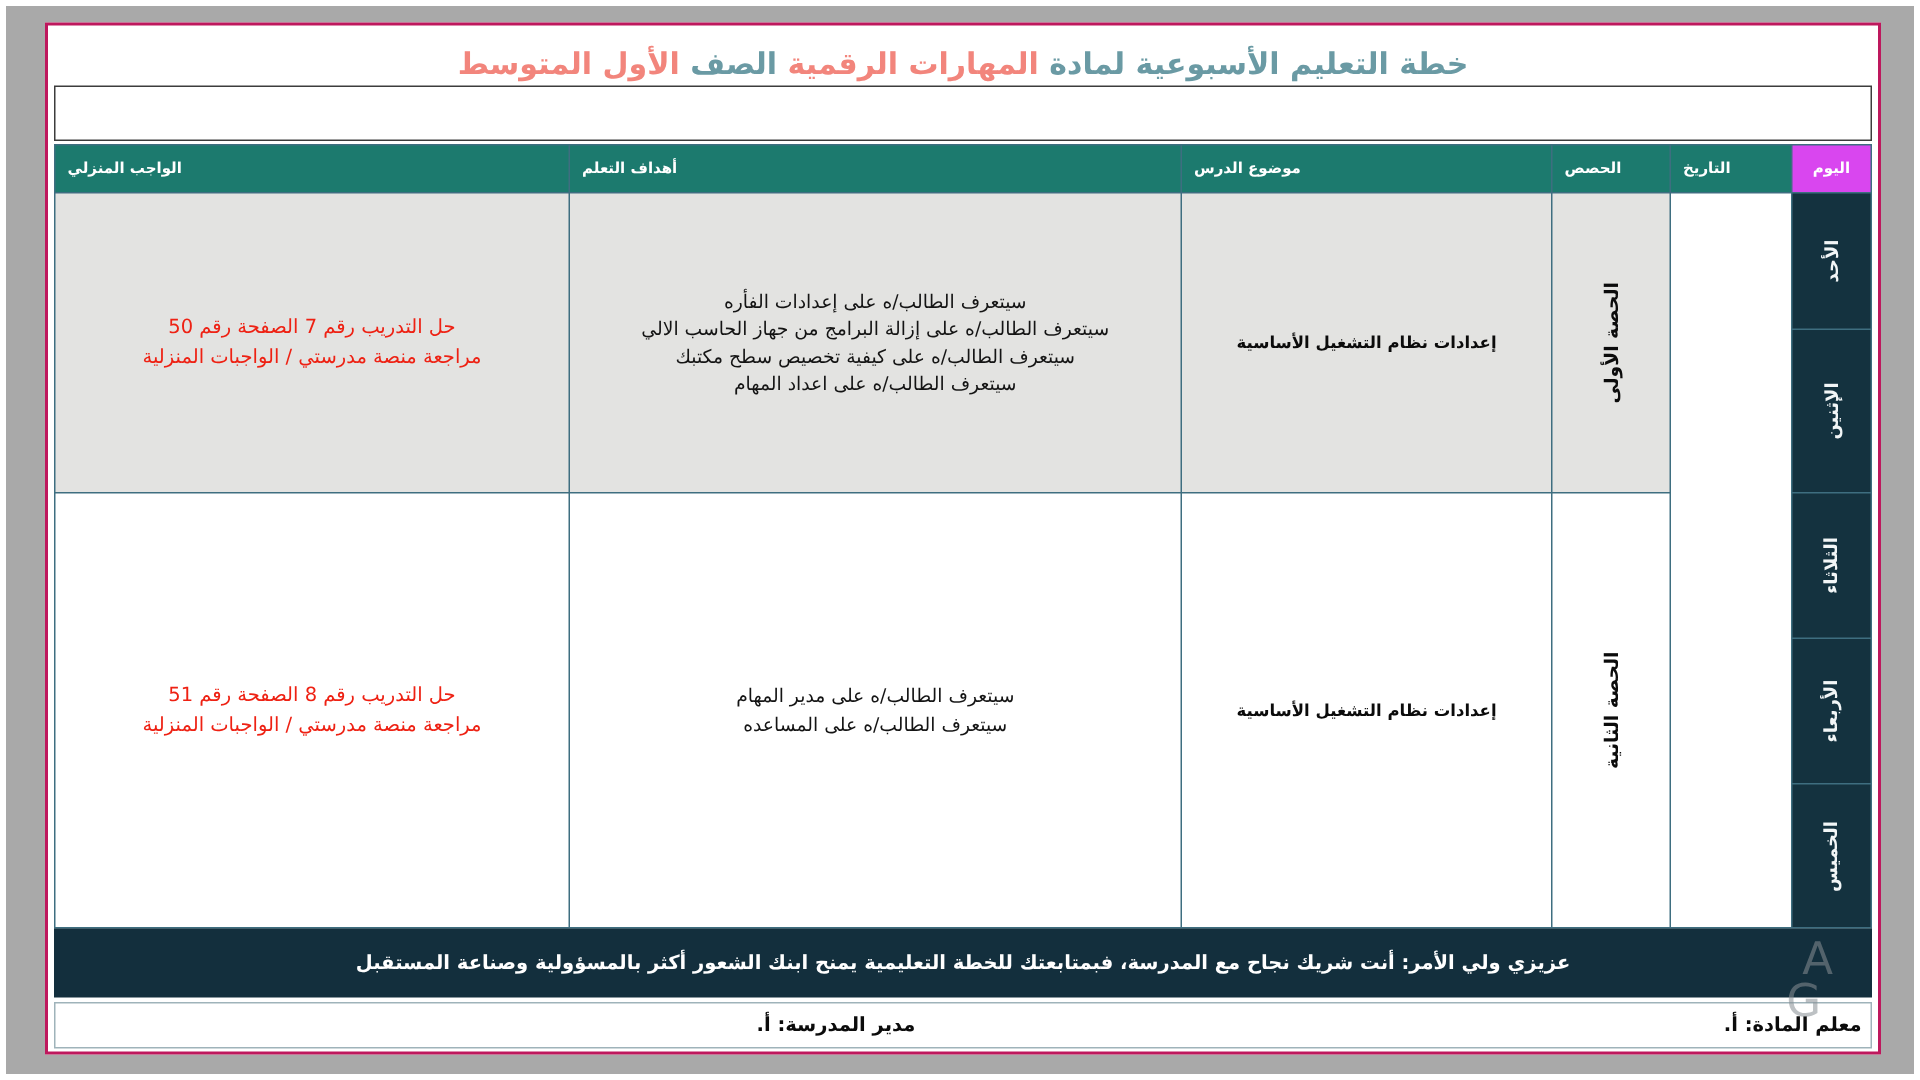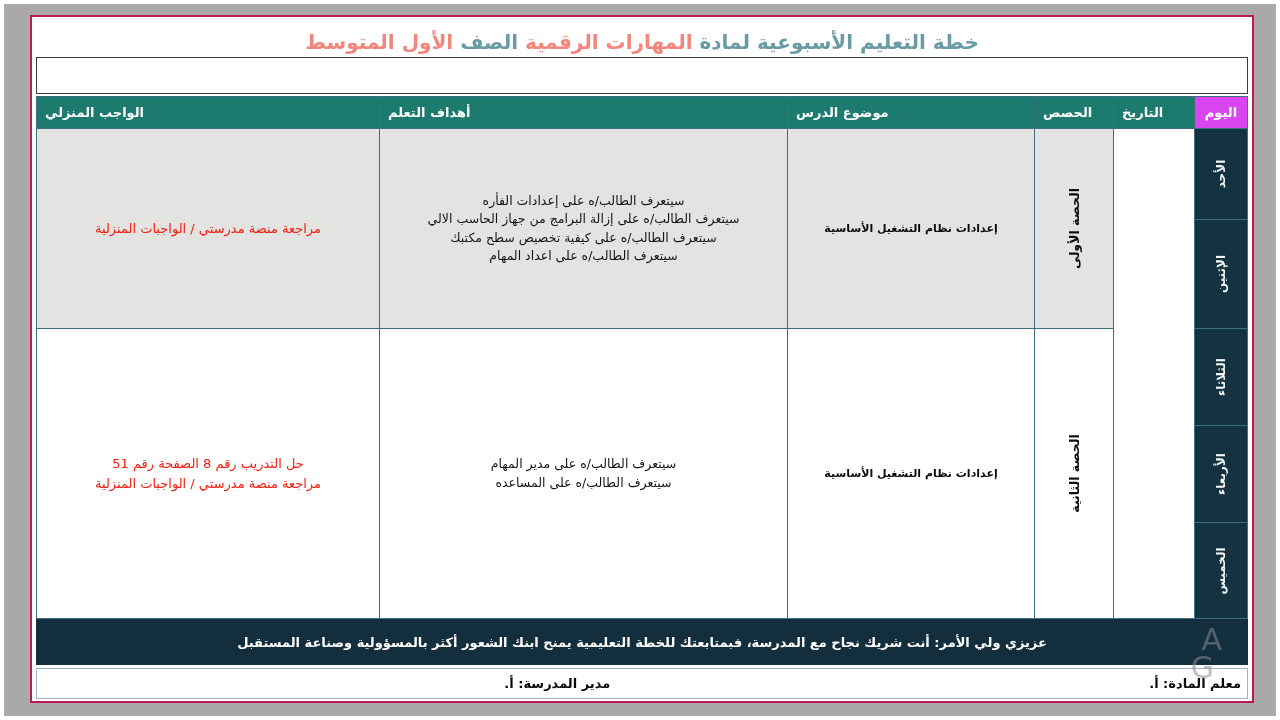--- a/index.html
+++ b/index.html
@@ -15,21 +15,21 @@
   .title { height:30px; line-height:30px; text-align:center;
            font-size:20px; font-weight:700; letter-spacing:0; }
 
   .empty-box { height:37px; border:1px solid #3c3c3c; background:#fff; margin-bottom:2px; }
 
   .schedule { display:grid; direction:rtl;
               grid-template-columns:52px 80px 78px 246px 1fr 342px;
               grid-template-rows:31px 90px 108px 96px 96px 95px;
               gap:1px; background:#3e6e80; border:1px solid #3e6e80; }
 
-  .hcell { background:#1c7a6e; color:#fff; font-weight:700; font-size:13px;
+  .hcell { background:#1c7a6e; color:#fff; font-weight:700; font-size:10px;
            display:flex; align-items:center; justify-content:flex-end; padding:0 8px; }
   .hcell.day-h { background:#d946ef; justify-content:center; padding:0 4px; }
 
   .day-cell { background:#14323f; display:flex; align-items:center; justify-content:center; grid-column:1; }
   .day-cell .rot { transform:rotate(-90deg); color:#f2f6f7; font-weight:700;
                    font-size:12px; white-space:nowrap; }
   .dr2{grid-row:2} .dr3{grid-row:3} .dr4{grid-row:4} .dr5{grid-row:5} .dr6{grid-row:6}
 
   .date-cell { background:#ffffff; grid-column:2; grid-row:2/7; }
 
@@ -108,20 +108,21 @@
         <div class="cell row1 col-topic">
           <span class="topic">إعدادات نظام التشغيل الأساسية</span>
         </div>
         <div class="cell row1 col-obj">
             <div class="line">سيتعرف الطالب/ه على إعدادات الفأره</div>
             <div class="line">سيتعرف الطالب/ه على إزالة البرامج من جهاز الحاسب الالي</div>
             <div class="line">سيتعرف الطالب/ه على كيفية تخصيص سطح مكتبك</div>
             <div class="line">سيتعرف الطالب/ه على اعداد المهام</div>
           </div>
         <div class="cell row1 col-hw">
+            <div class="line">حل التدريب رقم 7 الصفحة رقم 50</div>
             <div class="line">مراجعة منصة مدرستي / الواجبات المنزلية</div>
           </div>
 
         <div class="cell row2 col-period">
           <span class="period-rot">الحصة الثانية</span>
         </div>
         <div class="cell row2 col-topic">
           <span class="topic">إعدادات نظام التشغيل الأساسية</span>
         </div>
         <div class="cell row2 col-obj">

